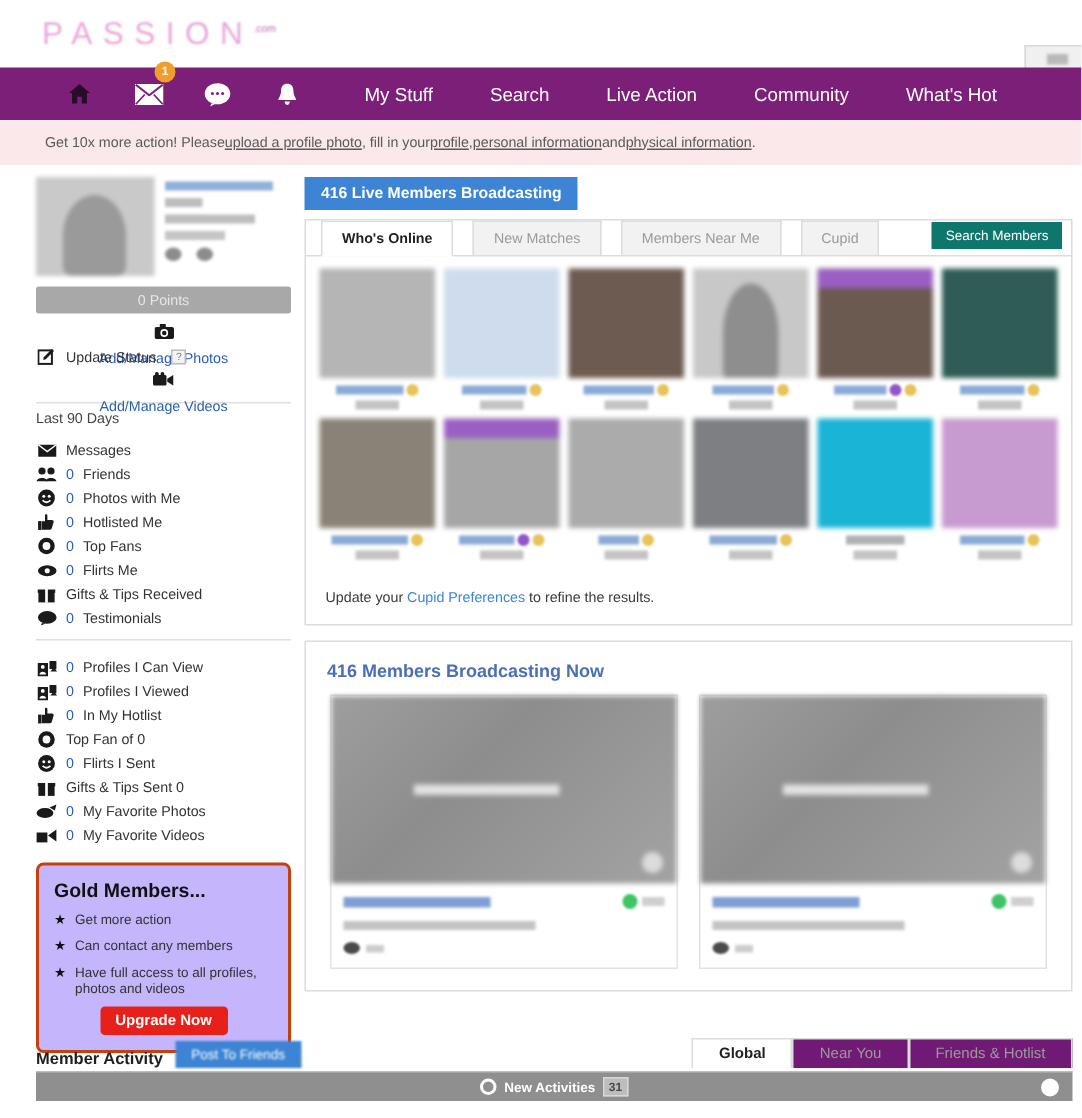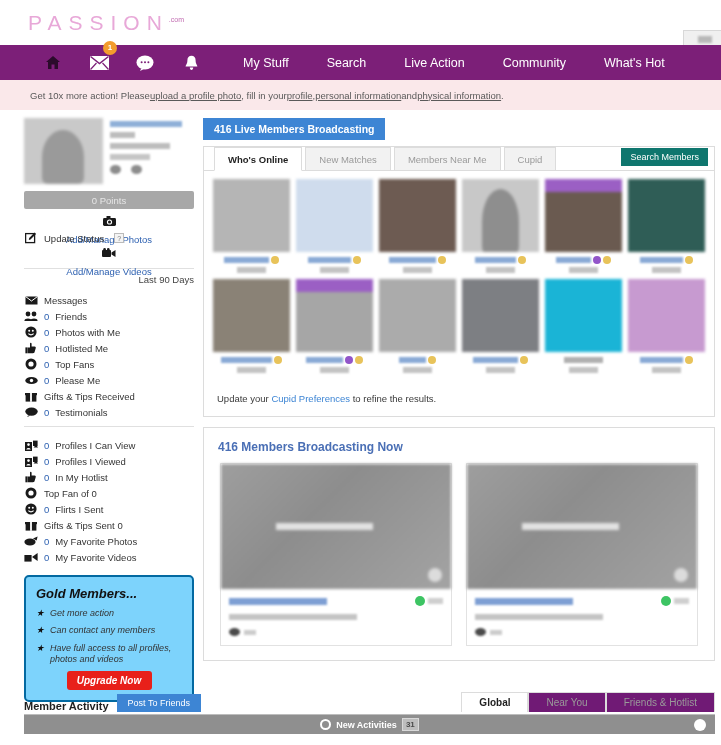--- a/index.html
+++ b/index.html
@@ -200,31 +200,29 @@
 
   .sdivider {
     border-top: 1px solid #e0e0e0;
     margin: 6px 0 5px 0;
   }
   .s-head {
     font-size: 9.5px;
     color: #444;
     margin-bottom: 2px;
     filter: blur(0.3px);
-    text-align: right;
   }
 
   
   .gold-box {
     margin-top: 10px;
-    border: 2px solid #0369a1;
+    border: 2px solid #c2410c;
     border-radius: 5px;
     padding: 9px 10px 10px 10px;
-    background: #7dd3fc;
-    font-style: italic;
+    background: #c4b5fd;
   }
   .gold-title {
     font-size: 13px;
     font-weight: bold;
     color: #111;
     margin-bottom: 7px;
   }
   .gold-li {
     display: flex;
     gap: 6px;
@@ -276,21 +274,21 @@
     position: relative;
     padding-left: 10px;
   }
   .tab {
     font-size: 9.5px;
     color: #9a9a9a;
     padding: 6px 13px 5px 13px;
     background: #f2f2f2;
     border: 1px solid #dcdcdc;
     border-bottom: none;
-    margin-right: 3px;
+    margin-right: 13px;
     cursor: pointer;
     filter: blur(0.4px);
   }
   .tab.active {
     background: #fff;
     color: #1f1f1f;
     font-weight: bold;
     border-bottom: 1px solid #fff;
     margin-bottom: -1px;
     filter: none;
@@ -727,21 +725,21 @@
         <span>Top Fans</span>
       </div>
       <div class="sitem">
         <span class="ico">
           <svg width="13" height="9" viewBox="0 0 13 9">
               <ellipse cx="6.5" cy="4.5" rx="6.2" ry="3.6" fill="#1a1a1a"></ellipse>
               <circle cx="6.5" cy="4.5" r="1.7" fill="#fff"></circle>
             </svg>
         </span>
         <span class="num">0</span>
-        <span>Please Me</span>
+        <span>Flirts Me</span>
       </div>
       <div class="sitem">
         <span class="ico">
           <svg width="12" height="11" viewBox="0 0 12 11">
               <rect x="0.6" y="3" width="10.8" height="7.6" fill="#1a1a1a"></rect>
               <rect x="0" y="2" width="12" height="2.2" fill="#1a1a1a"></rect>
               <rect x="5.1" y="0" width="1.8" height="10.8" fill="#fff"></rect>
             </svg>
         </span>
         <span>Gifts &amp; Tips Received</span>

